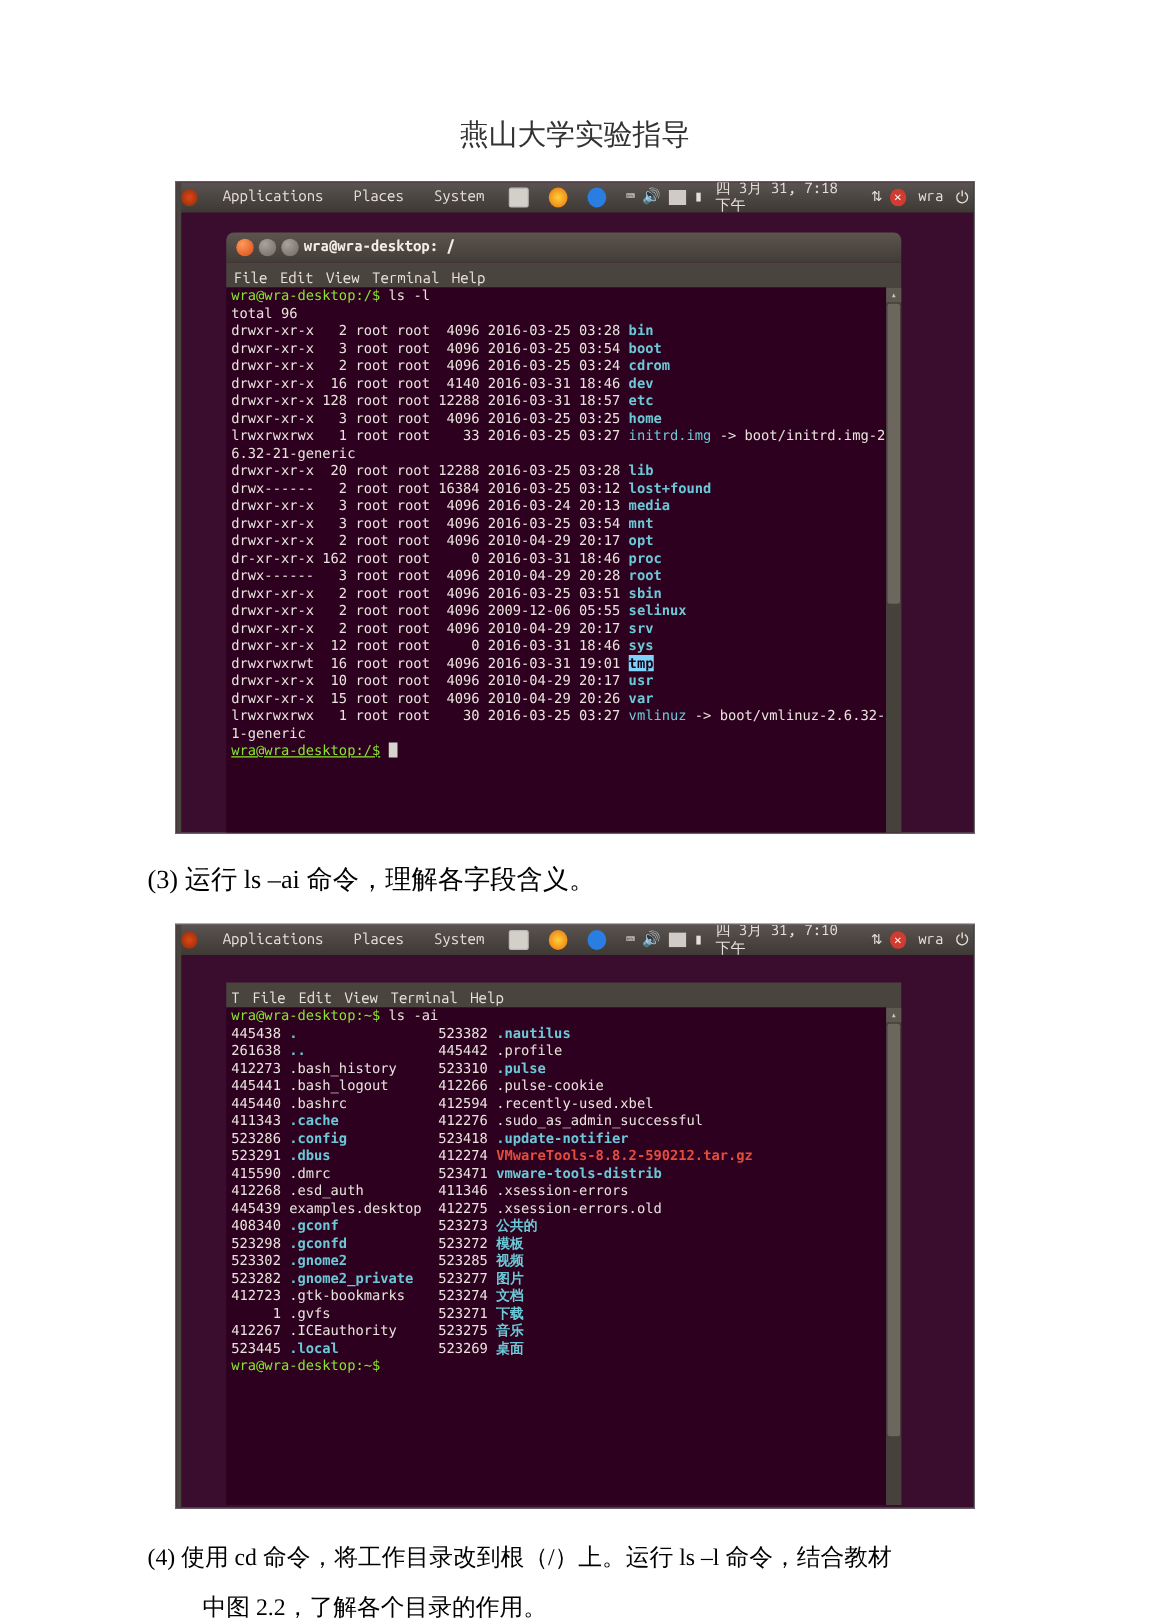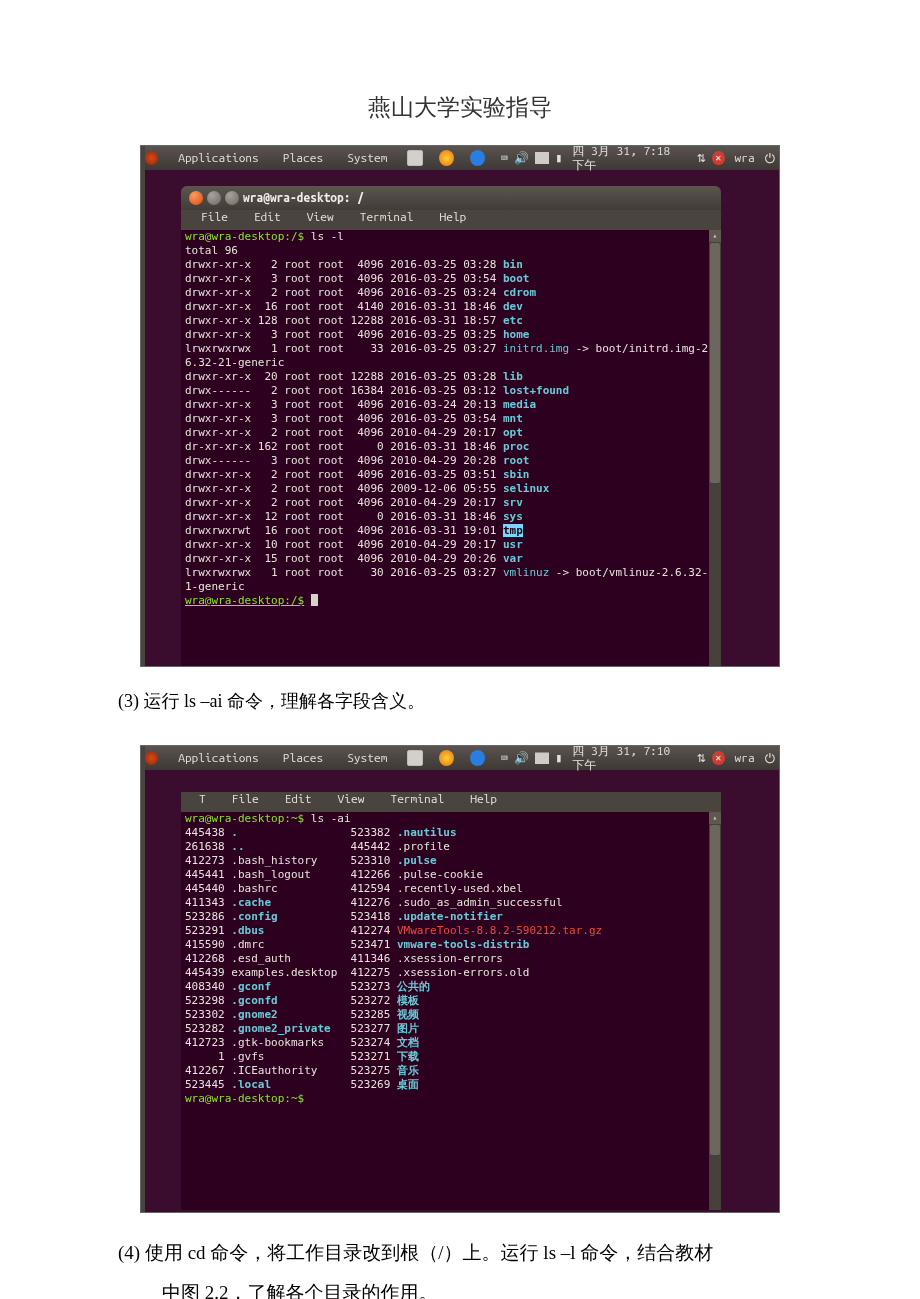--- a/index.html
+++ b/index.html
@@ -19,30 +19,30 @@
 .topbar .arrows{font-family:sans-serif;font-size:11px}
 .topbar .xbad{width:14px;height:14px;border-radius:50%;background:#d03c2f;color:#fff;text-align:center;line-height:14px;font-size:10px}
 .topbar .power{font-size:13px}
 .wnd{margin:16px 0 0 40px;width:540px}
 .wnd-title{background:linear-gradient(#5c554e,#423c38);border-radius:6px 6px 0 0;height:24px;display:flex;align-items:center;gap:4px;padding:0 8px}
 .wnd-title .wbtn{width:14px;height:14px;border-radius:50%}
 .wbtn.c{background:radial-gradient(circle at 35% 30%,#ff9a5a,#d6491a)}
 .wbtn.m{background:radial-gradient(circle at 35% 30%,#a8a29a,#6e6861)}
 .wbtn.x{background:radial-gradient(circle at 35% 30%,#a8a29a,#6e6861)}
 .wnd-title .t{font-weight:bold;font-size:12px;color:#f2ede6}
-.menubar{background:#4a443f;height:20px;display:flex;align-items:flex-start;padding:0 20px;color:#e8e3db;gap:26px;font-size:12px}
+.menubar{background:#4a443f;height:20px;display:flex;align-items:flex-end;padding:0 6px;color:#e8e3db;gap:10px;font-size:12px}
 .term{background:#2c001e;position:relative;padding:0 6px 2px 4px}
 .scroll{position:absolute;right:0;top:0;width:12px;height:100%;background:#4c4641;display:flex;flex-direction:column}
 .scroll .up,.scroll .dn{height:12px;background:#5e5851;text-align:center;color:#c9c3bc;font-size:8px;line-height:12px}
 .scroll .tr{flex:1;background:#47413b}
 .scroll .th{position:absolute;right:1px;width:10px;background:#6d665f;border-radius:2px}
 pre{white-space:pre;color:#e8e3dc}
-.g{color:#8ae232}.b{color:#6cc8d6;font-weight:bold}.cy{color:#6cc8d6}.r{color:#e64c3c;font-weight:normal}.hl{background:#7dd3fc;color:#1a0012;font-weight:bold}
+.g{color:#8ae232}.b{color:#6cc8d6;font-weight:bold}.cy{color:#6cc8d6}.r{color:#e64c3c;font-weight:bold}.hl{background:#7dd3fc;color:#1a0012;font-weight:bold}
 .u{text-decoration:underline}
-.body-text{font-size:18px;margin:18px 0 28px 0;line-height:1.8}
+.body-text{font-size:21px;margin:18px 0 16px 0;line-height:1.8}
 .body-text2{font-size:19px;margin:20px 0 8px 0;line-height:2.1}
 .num{margin-left:-22px}
 .left-handle{position:absolute;left:0;top:0;width:4px;height:100%;background:#4a443f}
 .cursor{background:#d6d2cc;display:inline-block;width:7px;height:12px;vertical-align:-2px}
 </style>
 </head>
 <body>
 
 <div class="page">
   <div class="doc-header">燕山大学实验指导</div>

